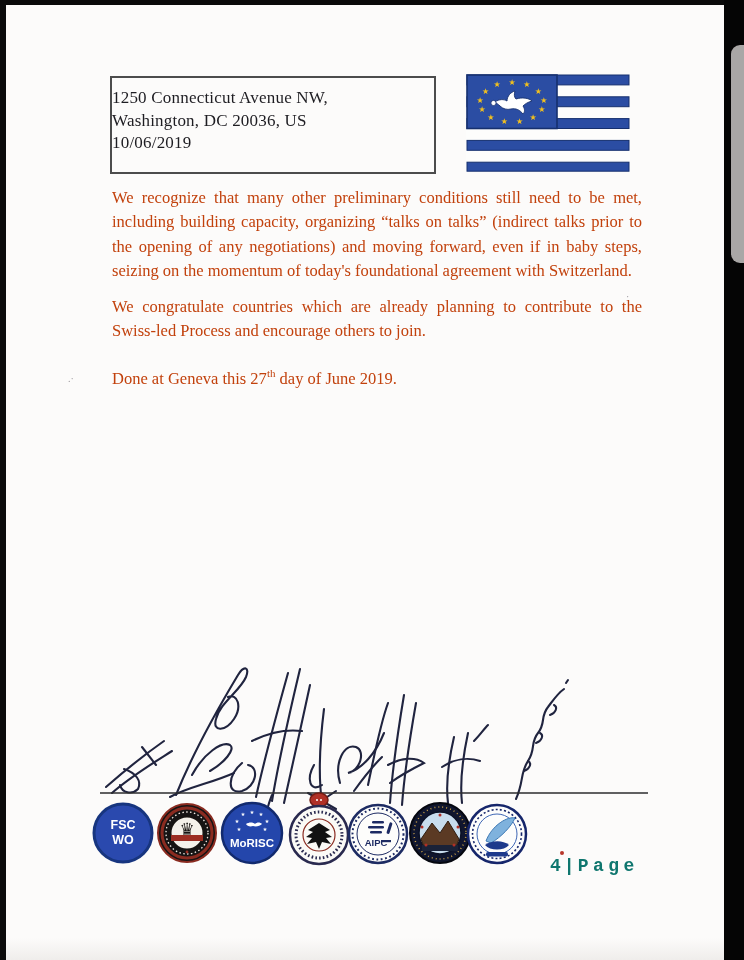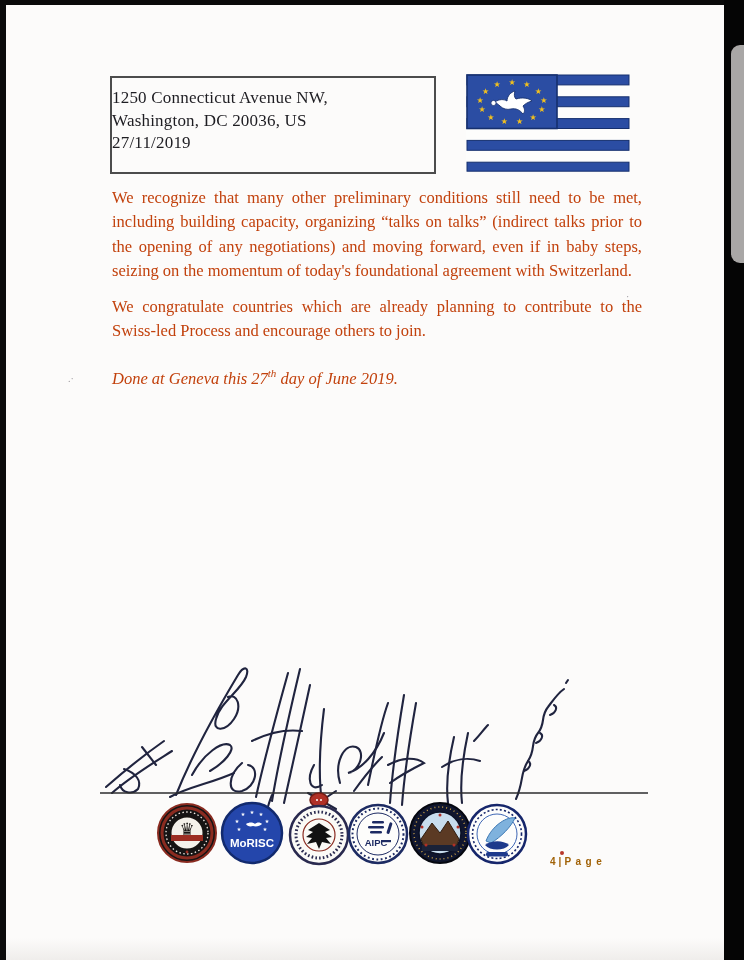--- a/index.html
+++ b/index.html
@@ -22,55 +22,55 @@
     position:absolute;left:104px;top:71px;width:322px;height:76px;
     border:2px solid #4c4c4c;padding:9px 0;
     font-size:17px;line-height:1.33;color:#1e1d22;letter-spacing:.2px;
   }
   .flag{position:absolute;left:460px;top:69px;width:164px;height:98px;}
 
   
   .bodytext{position:absolute;left:106px;top:181px;width:530px;
     font-size:16.5px;line-height:24.4px;color:#c2410c;}
   .bodytext p{margin:0 0 11px 0;text-align:justify;}
-  .dateline{margin-top:18px !important;text-align:left;font-style:italic;}
+  .dateline{margin-top:18px !important;text-align:left;}
   .dateline sup{font-size:11px;}
 
   
   .signatures{position:absolute;left:86px;top:640px;width:566px;height:176px;}
 
   
   .logo{position:absolute;}
   .logo svg{display:block;}
 
   
   .pagenum{position:absolute;left:544px;top:851px;width:120px;
-    font-family:Liberation Sans, sans-serif;font-weight:bold;
-    font-size:10px;color:#a16207;}
+    font-family:Liberation Mono, monospace;font-weight:bold;
+    font-size:18px;color:#0f766e;}
   .pagenum .reddot{position:absolute;left:10px;top:-5px;width:4px;height:4px;border-radius:50%;background:#b8372a;}
   .pagenum .sep{margin:0 3px;}
   .pagenum .pword{letter-spacing:4.5px;}
 
   .artifact{position:absolute;color:#9a989d;font-size:10px;}
 </style>
 </head>
 <body>
 
 <div class="edge-top"></div>
 <div class="edge-left"></div>
 <div class="edge-right"></div>
 <div class="gray-tab"></div>
 <div class="bottom-shade"></div>
 
 <div class="page">
 
   <div class="address-box">
     <div>1250 Connecticut Avenue NW,</div>
     <div>Washington, DC 20036, US</div>
-    <div>27/11/2019</div>
+    <div>10/06/2019</div>
   </div>
 
   <svg class="flag" viewBox="0 0 164 98">
     <rect x="0" y="0" width="164" height="98" fill="#fdfdfc"></rect>
 
     <g stroke="#16306e" stroke-width="1" fill="#2b4da3">
       <rect x="1" y="1" width="162" height="9.9"></rect>
       <rect x="1" y="22.8" width="162" height="9.9"></rect>
       <rect x="1" y="44.6" width="162" height="9.9"></rect>
       <rect x="1" y="66.4" width="162" height="9.9"></rect>
@@ -145,20 +145,27 @@
 
       <path d="M424 154 C432 136 428 128 436 116 C444 104 438 98 446 88 C454 78 448 72 456 62 C462 54 466 48 472 44"></path>
       <path d="M432 126 c6 -2 8 -8 4 -10"></path>
       <path d="M444 98 c6 -2 8 -8 4 -10"></path>
       <path d="M458 70 c6 -2 8 -8 4 -10"></path>
       <path d="M474 38 l2 -3"></path>
     </g>
     <path d="M8 148 L556 148" stroke="#2c2c2e" stroke-width="1.7" fill="none"></path>
   </svg>
 
+  <div class="logo" style="left:86px;top:797px;">
+    <svg width="62" height="62" viewBox="0 0 62 62">
+      <circle cx="31" cy="31" r="29" fill="#2a49ae" stroke="#17357f" stroke-width="3"></circle>
+      <text x="31" y="27" fill="#fff" font-family="Liberation Sans, sans-serif" font-weight="bold" font-size="12.5" text-anchor="middle">FSC</text>
+      <text x="31" y="42" fill="#fff" font-family="Liberation Sans, sans-serif" font-weight="bold" font-size="12.5" text-anchor="middle">WO</text>
+    </svg>
+  </div>
 
   <div class="logo" style="left:150px;top:797px;">
     <svg width="62" height="62" viewBox="0 0 62 62">
       <circle cx="31" cy="31" r="29" fill="#161414" stroke="#8a2b20" stroke-width="2"></circle>
       <circle cx="31" cy="31" r="25" fill="none" stroke="#8a2b20" stroke-width="3"></circle>
       <circle cx="31" cy="31" r="21" fill="none" stroke="#efe9e2" stroke-width="1.3" stroke-dasharray="1.5 2.4"></circle>
       <circle cx="31" cy="31" r="16.5" fill="#f4f1ea" stroke="#171412" stroke-width="2"></circle>
       <text x="31" y="33" fill="#171412" font-family="DejaVu Sans, sans-serif" font-size="17" text-anchor="middle">♛</text>
       <rect x="15" y="33" width="32" height="6" fill="#9c2d22"></rect>
       <circle cx="31" cy="50" r="1.4" fill="#9c2d22"></circle>

